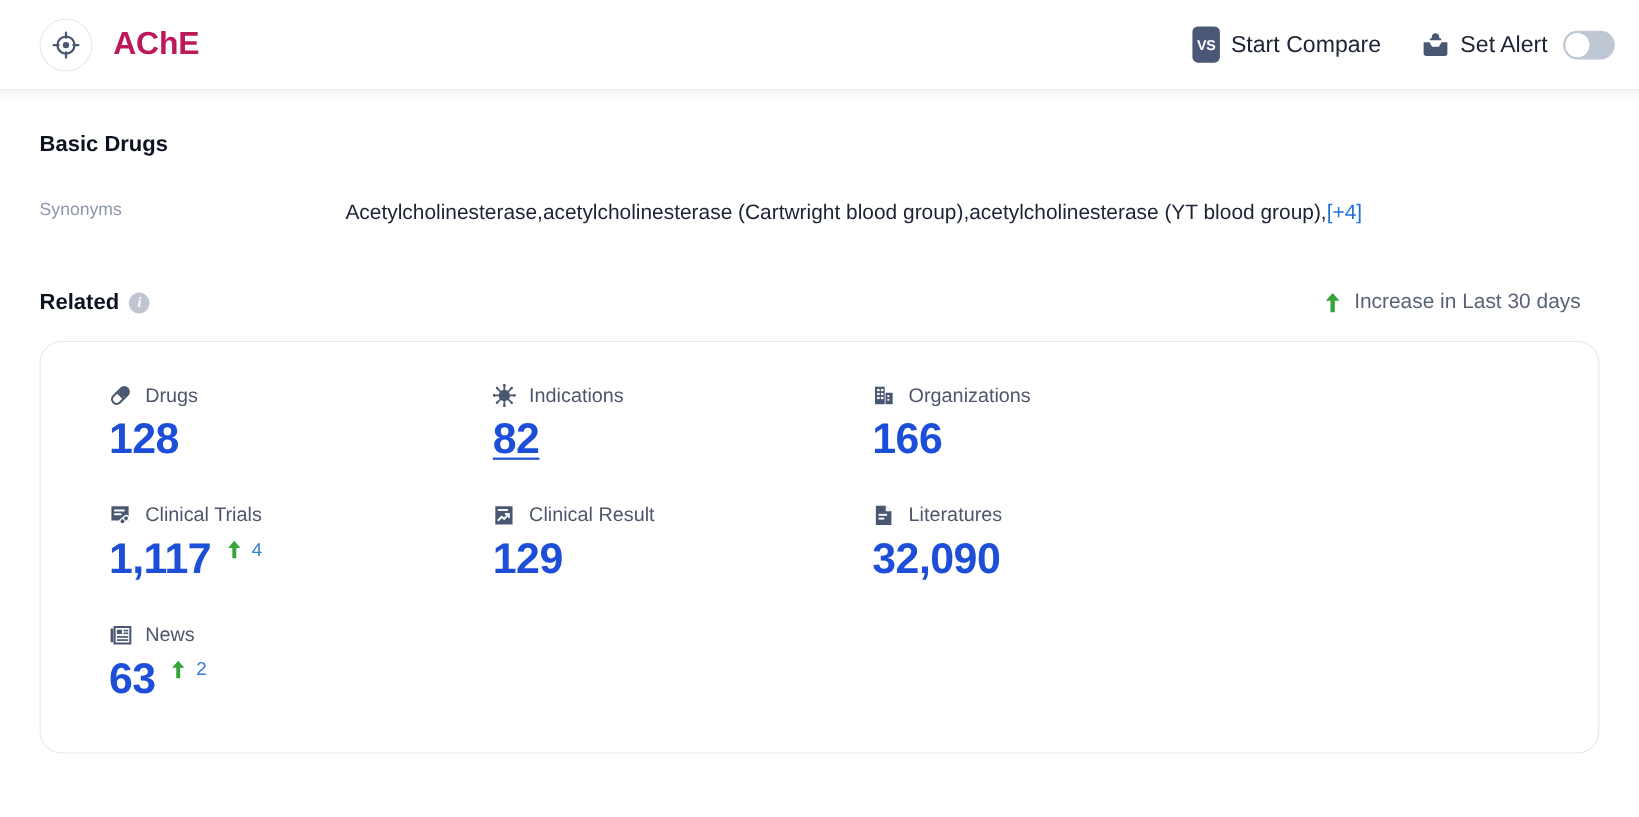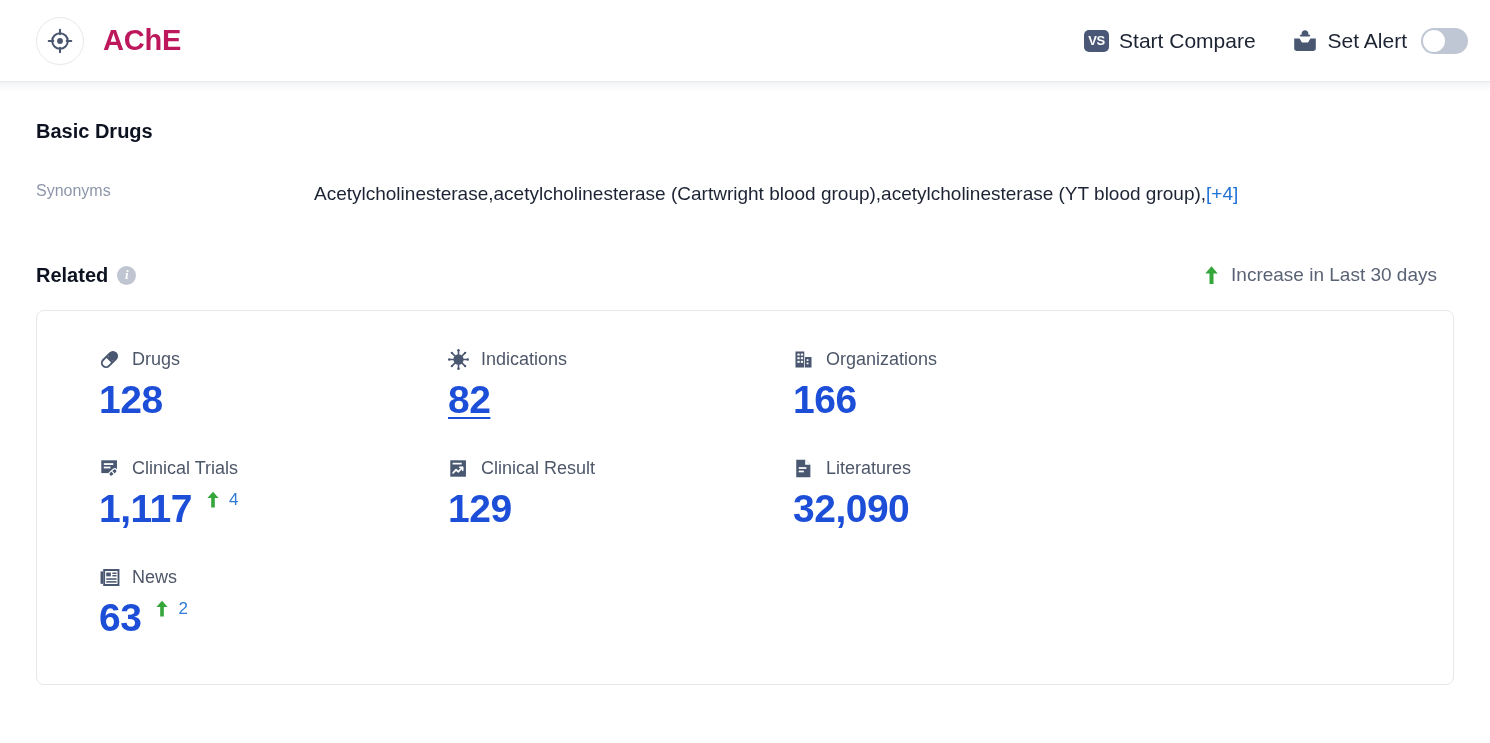--- a/index.html
+++ b/index.html
@@ -55,21 +55,21 @@
     background: none;
     border: none;
     cursor: pointer;
     font-family: inherit;
     font-size: 21px;
     color: #1c2333;
     padding: 0;
   }
   .hdr-btn + .hdr-btn { margin-left: 36px; text-align: center; }
   .vs-badge {
-    width: 25px; height: 22px;
+    width: 25px; height: 33px;
     border-radius: 5px;
     background: #4a5777;
     color: #ffffff;
     font-size: 13px;
     font-weight: bold;
     display: flex;
     align-items: center;
     justify-content: center;
     letter-spacing: -0.3px;
     flex: none;
@@ -148,21 +148,21 @@
     gap: 11px;
     font-size: 19px;
     color: #5a6375;
     margin-right: 24px;
   }
 
   
   .stats-card {
     margin: 23px 7px 0 7px;
     border: 1px solid #e4e7ec;
-    border-radius: 8px;
+    border-radius: 20px;
     padding: 38px 0 44px 0;
     background: #fff;
   }
   .stats-grid {
     display: grid;
     grid-template-columns: 349px 345px 1fr;
     row-gap: 36px;
     padding-left: 62px;
   }
   .stat-head {

